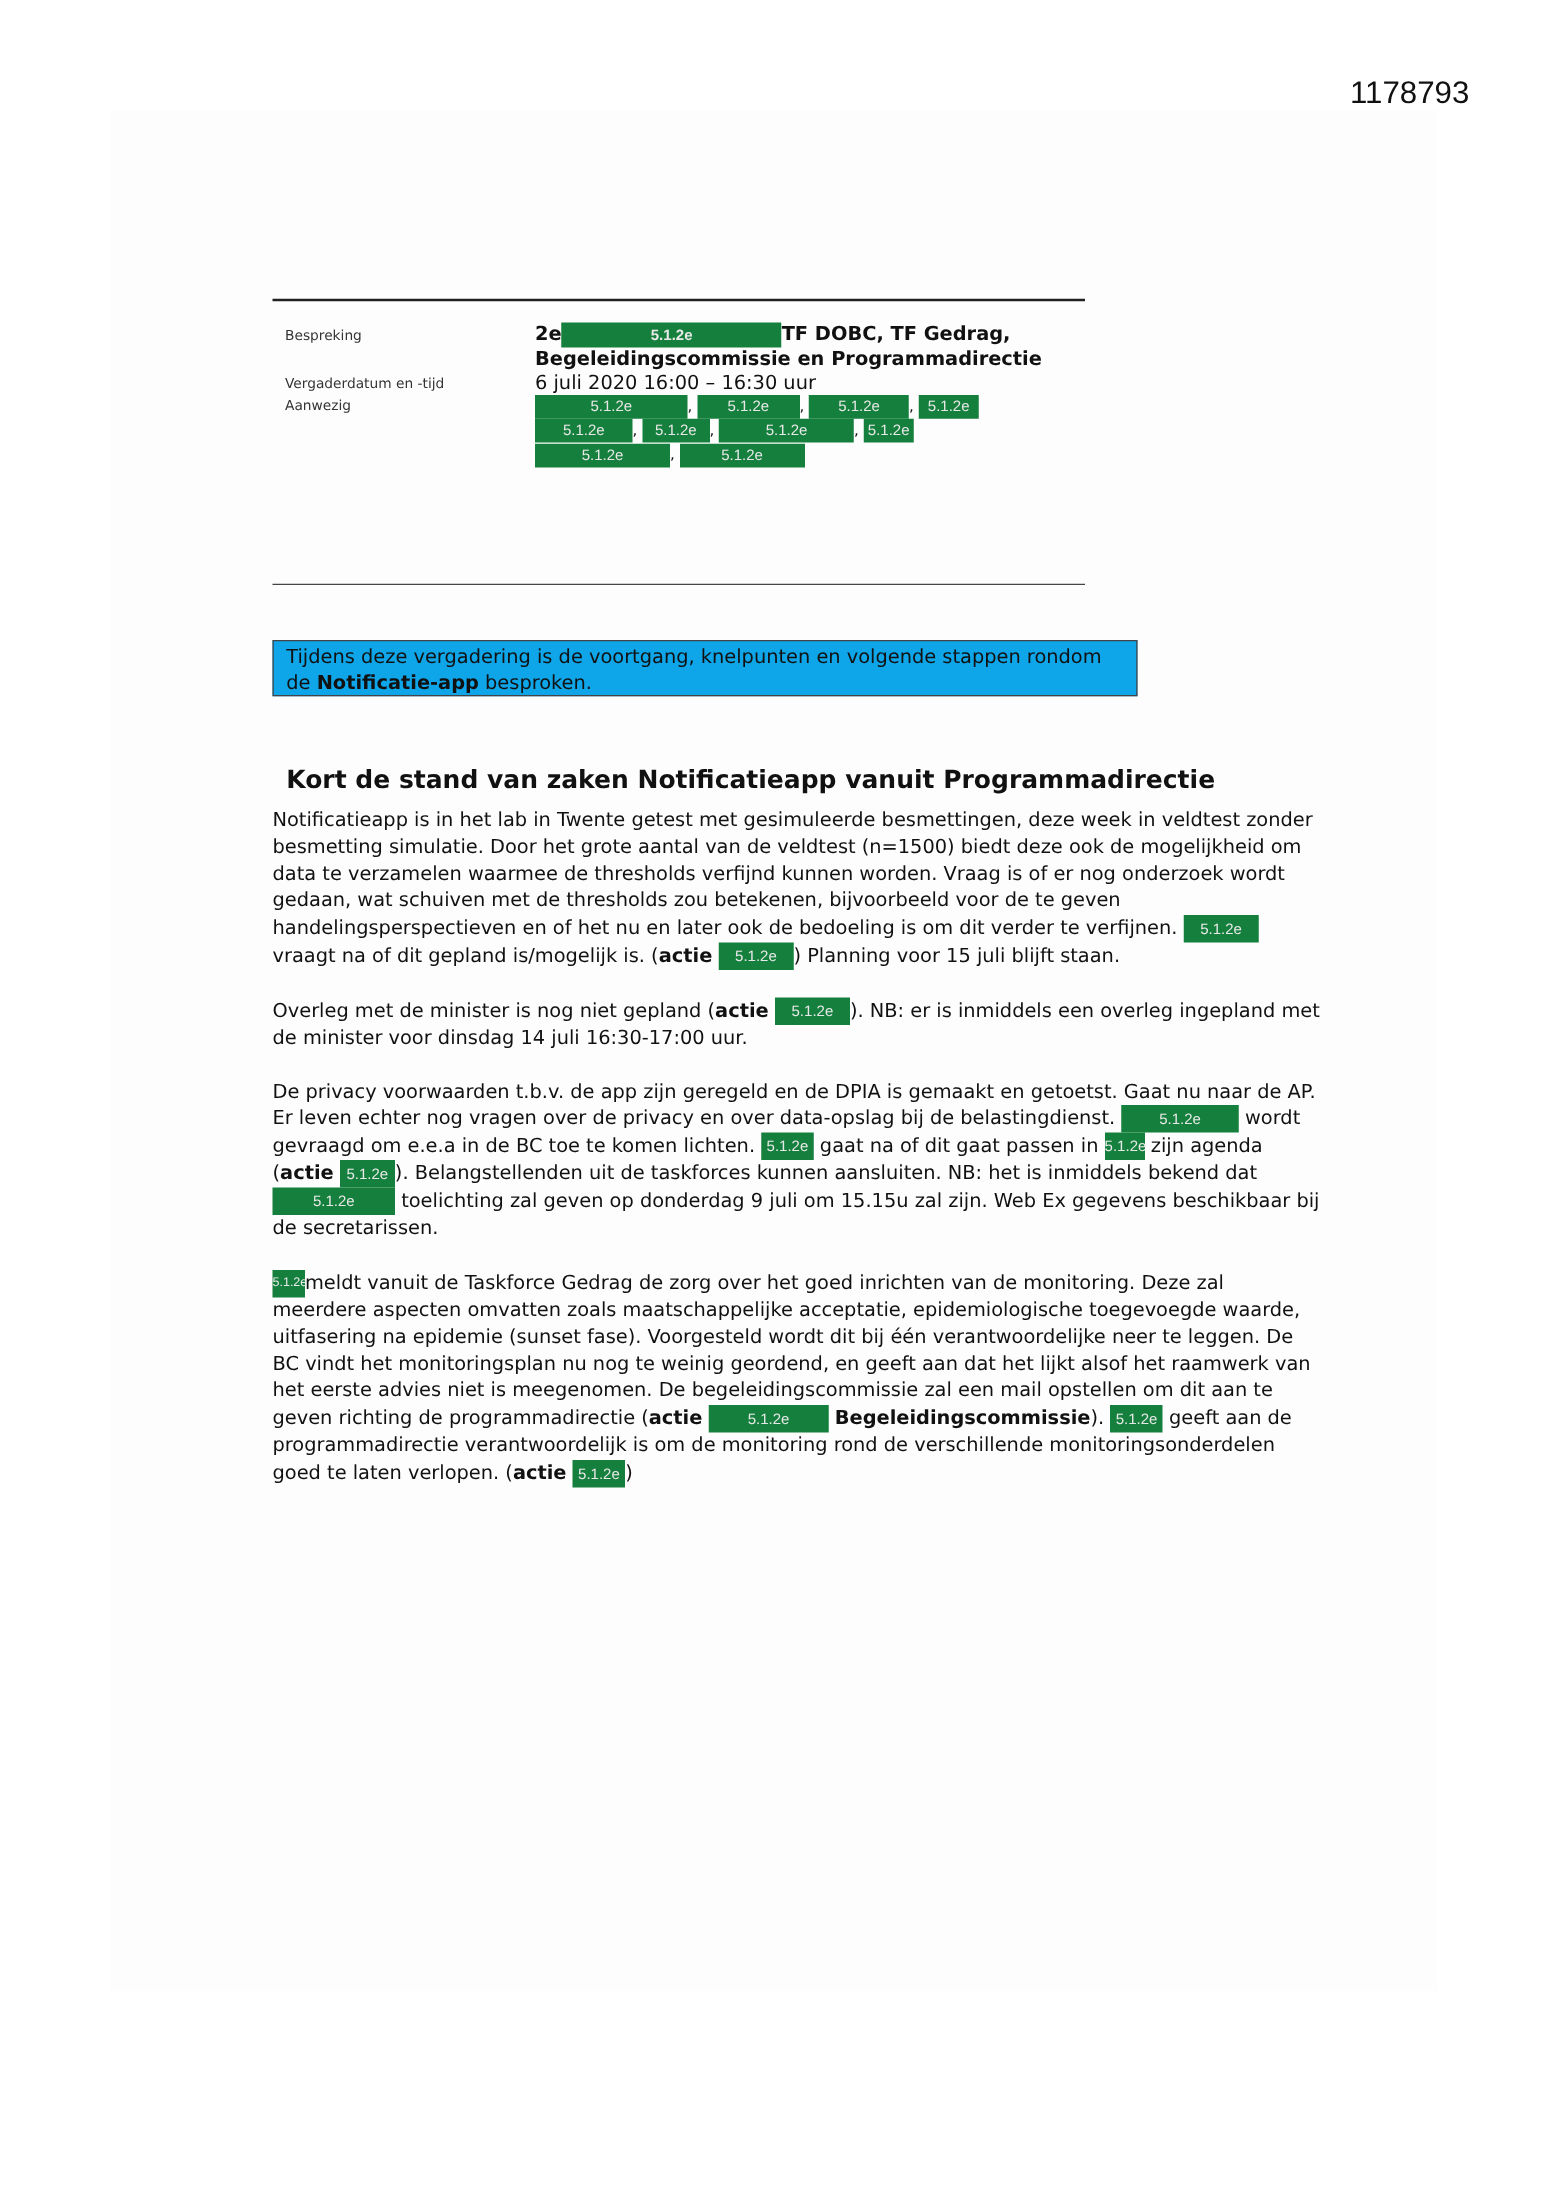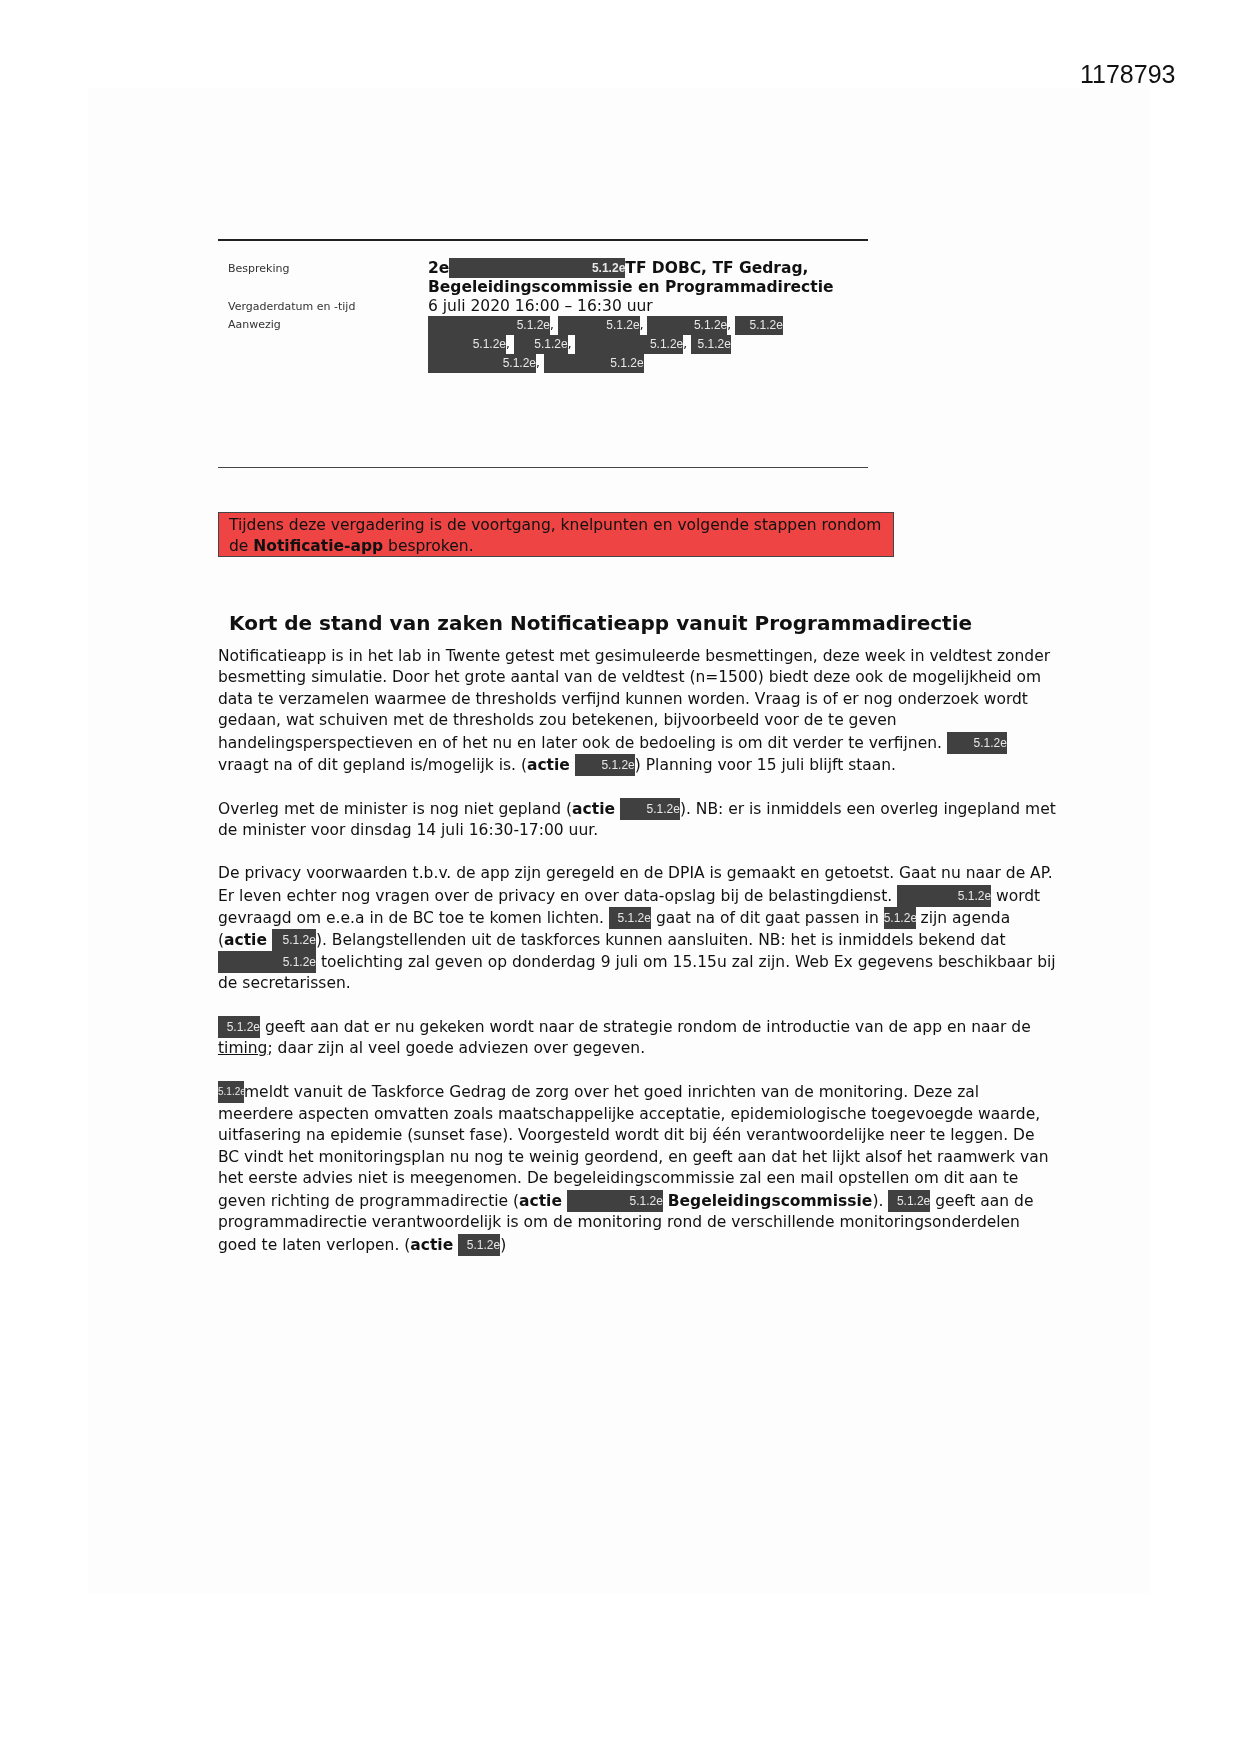--- a/index.html
+++ b/index.html
@@ -24,30 +24,30 @@
   .meta-row { position: relative; }
   .meta-label {
     position: absolute; left: 0; font-size: 11px; color: #333;
     font-family: "DejaVu Sans", sans-serif;
     text-align: center;
   }
   .meta-value { margin-left: 200px; font-size: 15.5px; line-height: 19px; }
   .bold { font-weight: bold; }
 
   .redact {
-    display: inline-block; background: #404040; color: #e8e8e8;
+    display: inline-block; background: #15803d; color: #e8e8e8;
     font-family: "Liberation Sans", sans-serif; font-size: 12px;
-    text-align: right; vertical-align: middle; line-height: 20px; height: 20px;
+    text-align: center; vertical-align: middle; line-height: 20px; height: 20px;
   }
   .attendees { margin-left: 200px; width: 420px; line-height: 19px; font-size: 12px; }
   .attendees .redact { height: 19px; line-height: 19px; }
 
   .summary-box {
     position: absolute; left: 218px; top: 512px; width: 664px; height: 41px;
-    border: 1px solid #444; background: #ef4444; padding: 2px 0 0 10px;
+    border: 1px solid #444; background: #0ea5e9; padding: 2px 16px 0 10px;
     font-size: 15.5px; line-height: 21px;
   }
 
   .body-text {
     position: absolute; left: 218px; top: 602px; width: 840px;
     font-size: 15.5px; line-height: 21.6px;
   }
   .body-text p { margin: 0 0 21.6px 0; }
   .body-text h2 { font-size: 20px; margin: 11px; line-height: 21.6px; font-weight: bold; }
   .body-text .redact { height: 22px; line-height: 22px; font-size: 12px; }
@@ -102,18 +102,15 @@
   <p>
     <span>Notificatieapp is in het lab in Twente getest met gesimuleerde besmettingen, deze week in veldtest zonder besmetting simulatie. Door het grote aantal van de veldtest (n=1500) biedt deze ook de mogelijkheid om data te verzamelen waarmee de thresholds verfijnd kunnen worden. Vraag is of er nog onderzoek wordt gedaan, wat schuiven met de thresholds zou betekenen, bijvoorbeeld voor de te geven handelingsperspectieven en of het nu en later ook de bedoeling is om dit verder te verfijnen. </span><span class="redact" style="width:60px">5.1.2e</span><span> vraagt na of dit gepland is/mogelijk is. (</span><span class="bold">actie</span> <span class="redact" style="width:60px">5.1.2e</span><span>) Planning voor 15 juli blijft staan.</span>
   </p>
   <p>
     <span>Overleg met de minister is nog niet gepland (</span><span class="bold">actie</span> <span class="redact" style="width:60px">5.1.2e</span><span>). NB: er is inmiddels een overleg ingepland met de minister voor dinsdag 14 juli 16:30-17:00 uur.</span>
   </p>
   <p>
     <span>De privacy voorwaarden t.b.v. de app zijn geregeld en de DPIA is gemaakt en getoetst. Gaat nu naar de AP. Er leven echter nog vragen over de privacy en over data-opslag bij de belastingdienst. </span><span class="redact" style="width:94px">5.1.2e</span><span> wordt gevraagd om e.e.a in de BC toe te komen lichten. </span><span class="redact" style="width:42px">5.1.2e</span><span> gaat na of dit gaat passen in </span><span class="redact" style="width:32px">5.1.2e</span><span> zijn agenda (</span><span class="bold">actie</span> <span class="redact" style="width:44px">5.1.2e</span><span>). Belangstellenden uit de taskforces kunnen aansluiten. NB: het is inmiddels bekend dat </span><span class="redact" style="width:98px">5.1.2e</span><span> toelichting zal geven op donderdag 9 juli om 15.15u zal zijn. Web Ex gegevens beschikbaar bij de secretarissen.</span>
   </p>
   <p>
-    <span class="redact" style="width:42px">5.1.2e</span><span> geeft aan dat er nu gekeken wordt naar de strategie rondom de introductie van de app en naar de </span><span class="u">timing</span><span>; daar zijn al veel goede adviezen over gegeven.</span>
-  </p>
-  <p>
     <span class="redact" style="width:26px;font-size:10px">5.1.2e</span><span>meldt vanuit de Taskforce Gedrag de zorg over het goed inrichten van de monitoring. Deze zal meerdere aspecten omvatten zoals maatschappelijke acceptatie, epidemiologische toegevoegde waarde, uitfasering na epidemie (sunset fase). Voorgesteld wordt dit bij één verantwoordelijke neer te leggen. De BC vindt het monitoringsplan nu nog te weinig geordend, en geeft aan dat het lijkt alsof het raamwerk van het eerste advies niet is meegenomen. De begeleidingscommissie zal een mail opstellen om dit aan te geven richting de programmadirectie (</span><span class="bold">actie</span> <span class="redact" style="width:96px">5.1.2e</span> <span class="bold">Begeleidingscommissie</span><span>). </span><span class="redact" style="width:42px">5.1.2e</span><span> geeft aan de programmadirectie verantwoordelijk is om de monitoring rond de verschillende monitoringsonderdelen goed te laten verlopen. (</span><span class="bold">actie</span> <span class="redact" style="width:42px">5.1.2e</span><span>)</span>
   </p>
 </div>
 
 </body></html>

